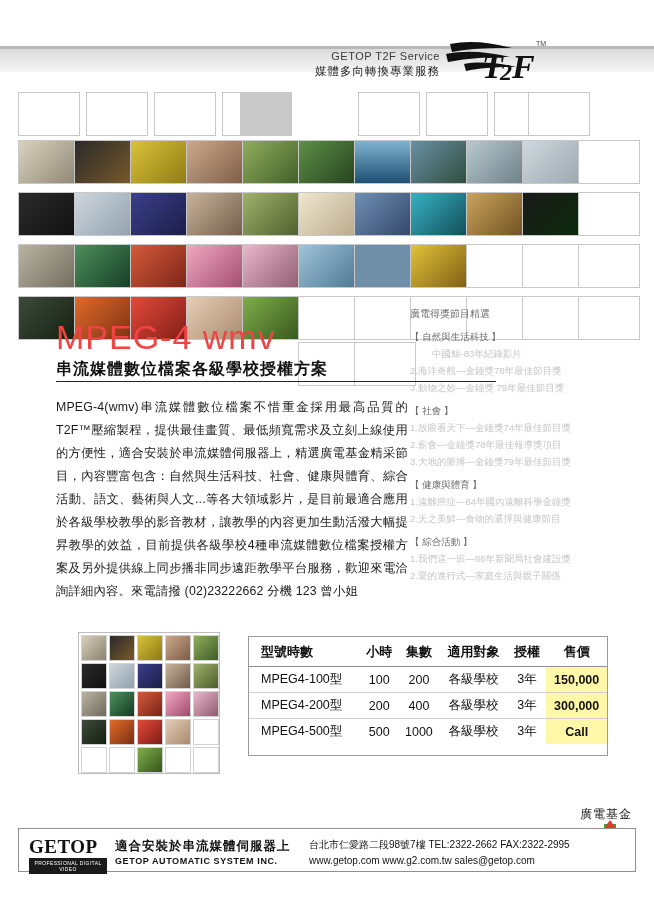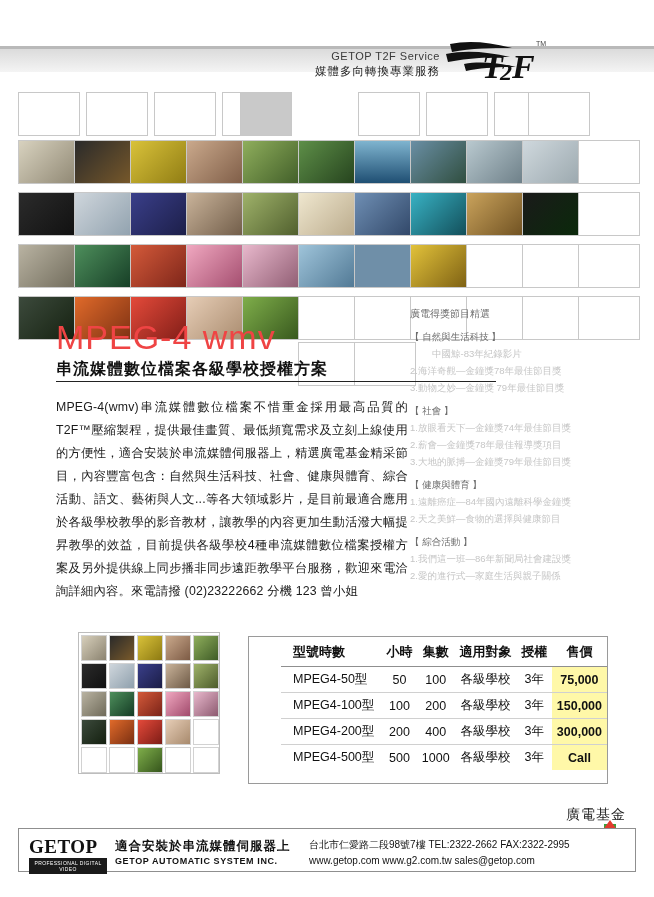--- a/index.html
+++ b/index.html
@@ -164,25 +164,24 @@
     position: absolute;
     width: 26px; height: 26px;
     border: 1px solid #d2d2d2;
     box-sizing: border-box;
   }
 
   
   .table-wrap {
     position: absolute;
     left: 248px; top: 636px;
-    width: 360px; height: 148px;
+    width: 360px; height: 120px;
     border: 1px solid #9a9a9a;
     background: #ffffff;
     box-sizing: border-box;
-    padding-left: 32px;
   }
   table.price {
     width: 100%;
     border-collapse: collapse;
     font-size: 12.5px;
     color: #111;
   }
   table.price th {
     font-weight: bold;
     font-size: 13px;
@@ -264,22 +263,22 @@
   }
   .contact-line2 {
     position: absolute;
     left: 290px; top: 26px;
     font-size: 10px;
     color: #111;
   }
 
   .fund-label {
     position: absolute;
-    right: 28px; top: 806px;
-    font-size: 14px;
+    right: 22px; top: 806px;
+    font-size: 12px;
     color: #222;
     letter-spacing: 1px;
   }
   .fund-mark {
     position: absolute;
     right: 22px; top: 818px;
     width: 42px; height: 46px;
   }
 </style>
 </head>
@@ -509,28 +508,20 @@
         <tr>
           <th class="model">型號時數</th>
           <th>小時</th>
           <th>集數</th>
           <th>適用對象</th>
           <th>授權</th>
           <th class="price-head">售價</th>
         </tr>
       </thead>
       <tbody>
-        <tr>
-          <td class="model">MPEG4-50型</td>
-          <td>50</td>
-          <td>100</td>
-          <td>各級學校</td>
-          <td>3年</td>
-          <td class="price-cell">75,000</td>
-        </tr>
         <tr>
           <td class="model">MPEG4-100型</td>
           <td>100</td>
           <td>200</td>
           <td>各級學校</td>
           <td>3年</td>
           <td class="price-cell">150,000</td>
         </tr>
         <tr>
           <td class="model">MPEG4-200型</td>

